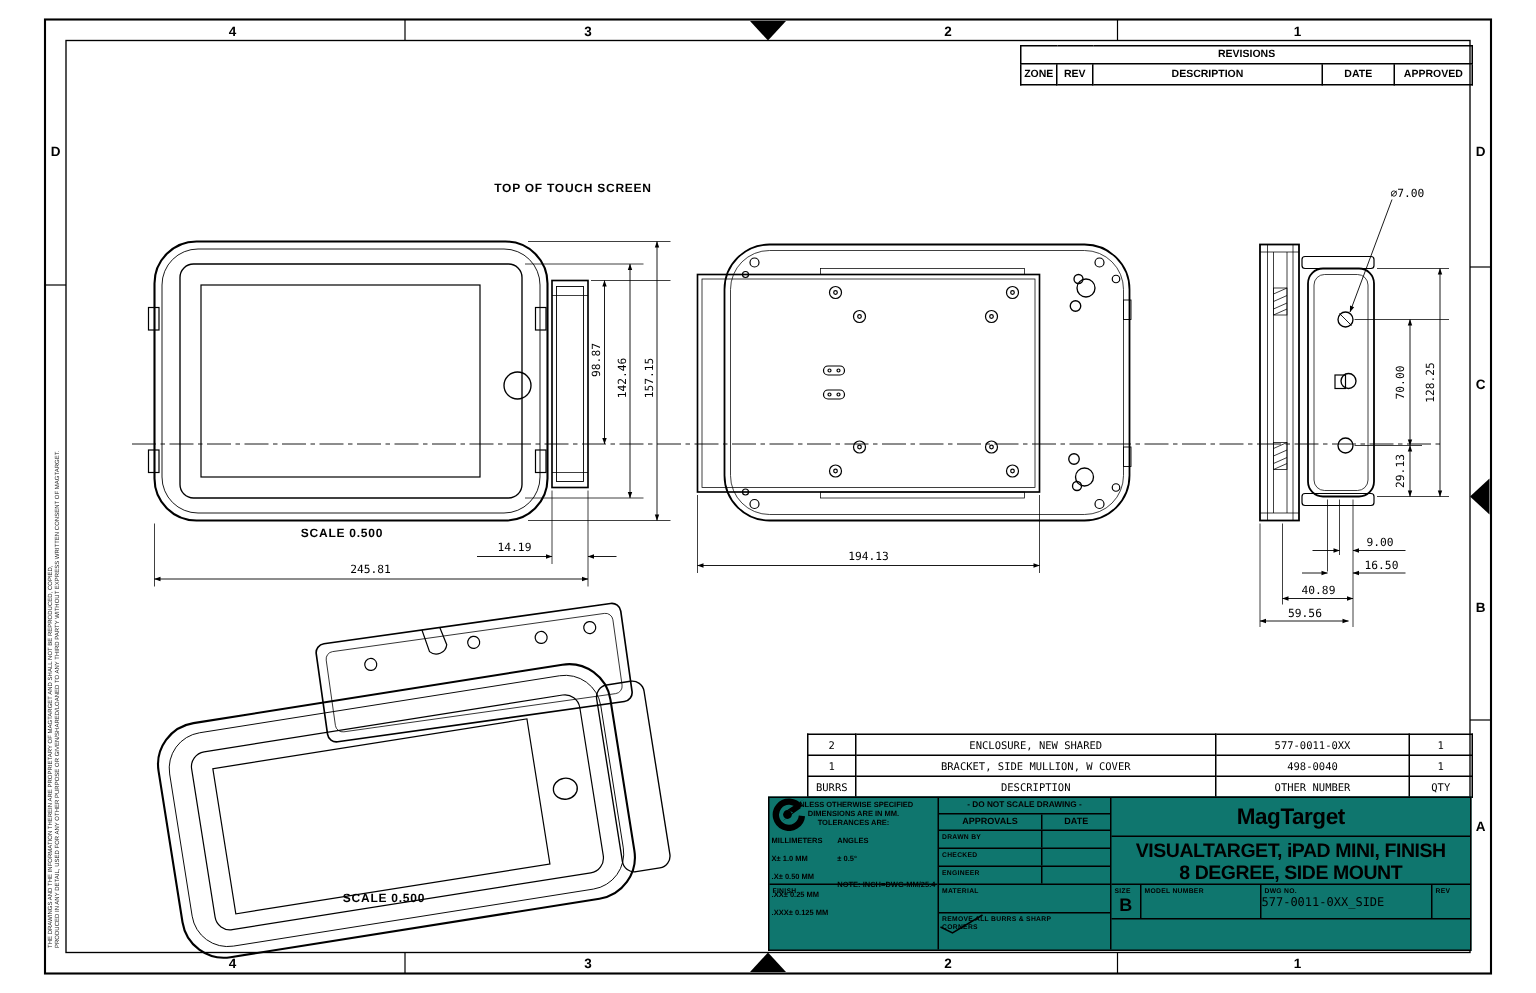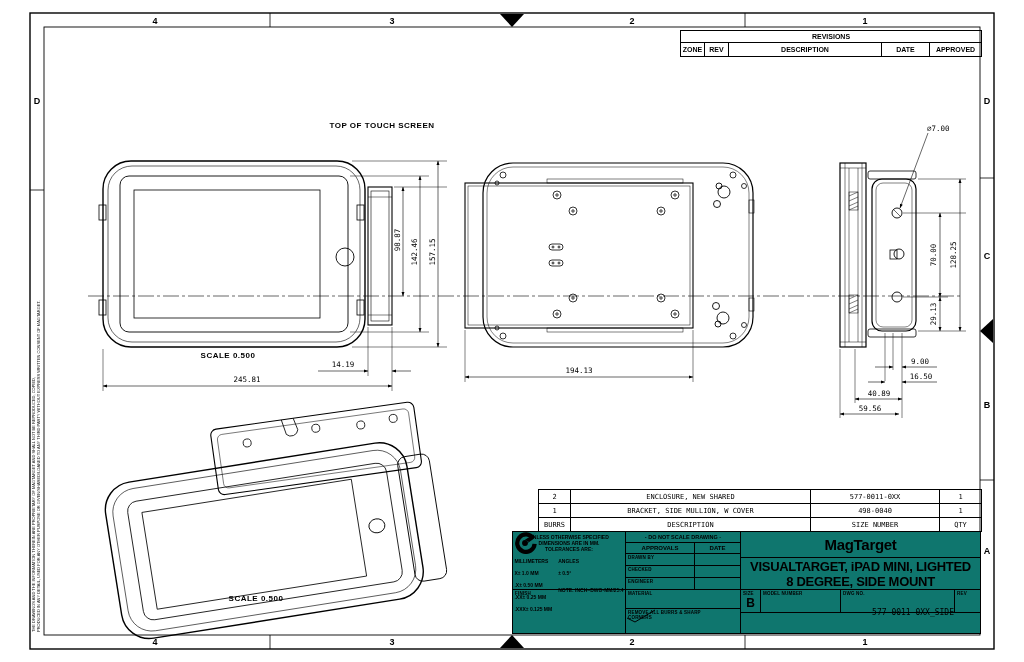--- a/index.html
+++ b/index.html
@@ -58,21 +58,21 @@
   .logo-text{font:bold 15px "Liberation Sans",sans-serif;letter-spacing:-.3px;}
   .title-row{height:32px;border-bottom:1px solid #000;text-align:center;
              font:bold 13px "Liberation Sans",sans-serif;line-height:15px;letter-spacing:-.3px;padding-top:1px;}
   .num-row{height:23px;border-bottom:1px solid #000;display:flex;}
   .num-row>div{border-right:1px solid #000;}
   .num-row>div:last-child{border-right:none;}
   .size-cell{width:20px;}
   .size-val{font:bold 12px "Liberation Sans",sans-serif;text-align:center;}
   .model-cell{width:80px;}
   .dwg-cell{flex:1;}
-  .dwg-val{font:8px "DejaVu Sans Mono",monospace;text-align:right;margin-top:12px;}
+  .dwg-val{font:8px "DejaVu Sans Mono",monospace;text-align:left;margin-top:1px;}
   .rev-cell{width:25px;}
   .ms-row{flex:1;display:flex;}
   .ms-row>div{border-right:1px solid #000;position:relative;}
   .ms-row>div:last-child{border-right:none;}
   .mass-cell{width:53px;}
   .scale-cell{width:82px;}
   .sheet-cell{flex:1;}
   .ms-val{font:7px "DejaVu Sans Mono",monospace;text-align:center;}
 </style>
 </head>
@@ -347,21 +347,21 @@
     </tr>
     <tr>
       <td>1</td>
       <td>BRACKET, SIDE MULLION, W COVER</td>
       <td>498-0040</td>
       <td>1</td>
     </tr>
     <tr>
       <td>BURRS</td>
       <td>DESCRIPTION</td>
-      <td>SIZE NUMBER</td>
+      <td>OTHER NUMBER</td>
       <td>QTY</td>
     </tr>
   </tbody>
     </table>
 
   <div class="tblock">
     <div class="tb-left">
       <div class="tol">
         <div>UNLESS OTHERWISE SPECIFIED</div>
         <div>DIMENSIONS ARE IN MM.</div>
@@ -424,21 +424,21 @@
     <div class="tb-right">
       <div class="logo-row">
         <svg width="24" height="22" viewBox="0 0 26 24">
           <path d="M22,7 A9.5,9.5 0 1 0 23.5,13" fill="none" stroke="#000" stroke-width="4.6"></path>
           <circle cx="13" cy="12" r="3.2" fill="#000"></circle>
           <path d="M25.5,0.5 L13,8.5 L17,10.5 L9,17 L23,7 L18.5,5.5 Z" fill="#000"></path>
         </svg>
         <span class="logo-text">MagTarget</span>
       </div>
       <div class="title-row">
-        <div>VISUALTARGET, iPAD MINI, LIGHTED</div>
+        <div>VISUALTARGET, iPAD MINI, FINISH</div>
         <div>8 DEGREE, SIDE MOUNT</div>
       </div>
       <div class="num-row">
         <div class="size-cell">
           <span class="cell-label">SIZE</span>
           <div class="size-val">B</div>
         </div>
         <div class="model-cell">
           <span class="cell-label">MODEL NUMBER</span>
           <div class="ms-val"></div>

